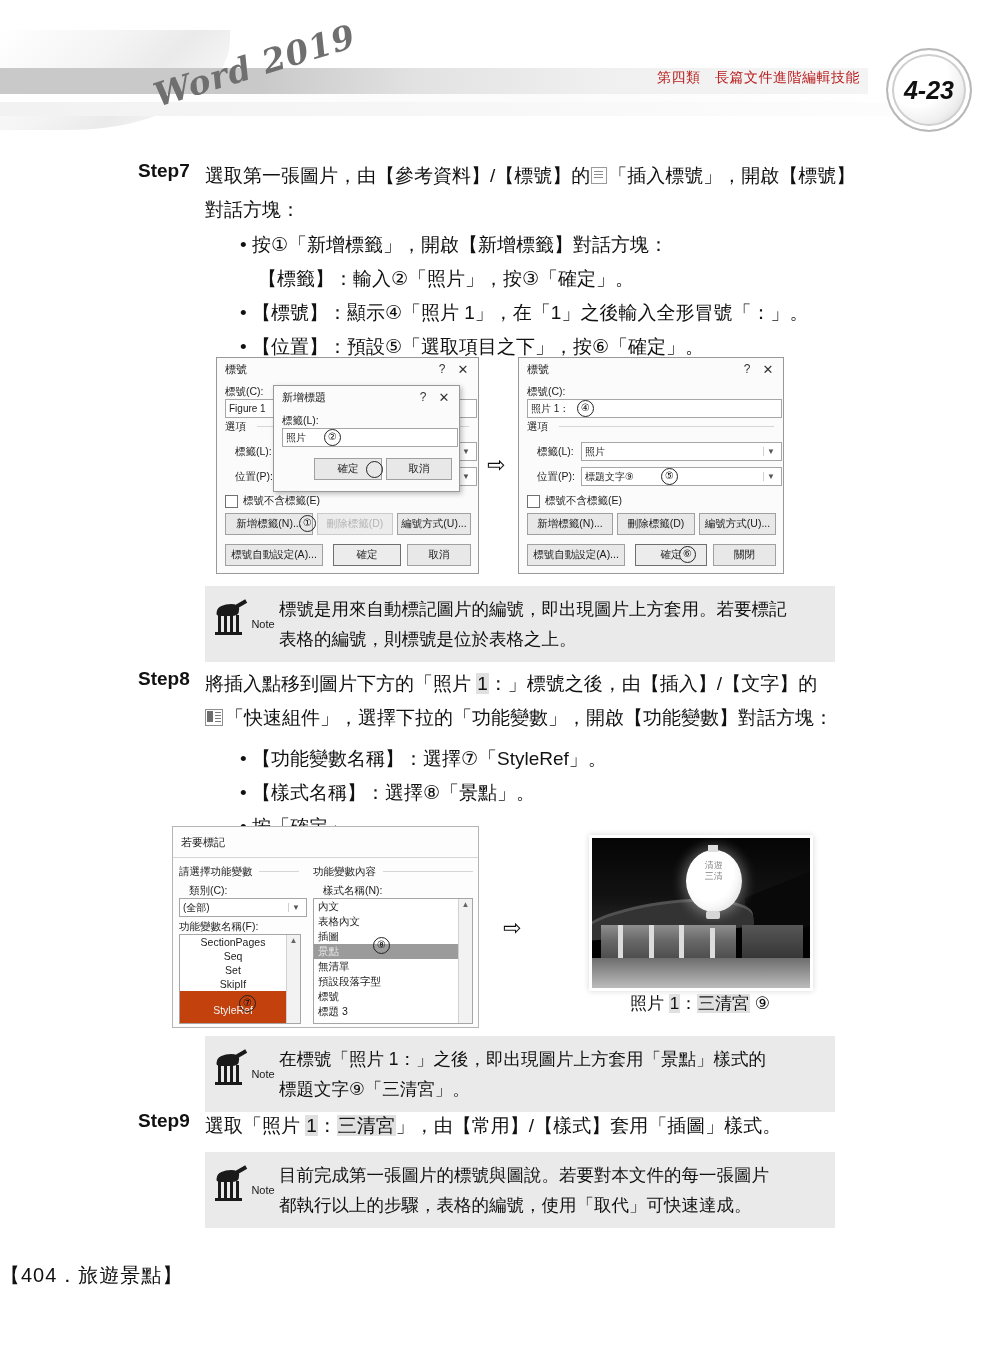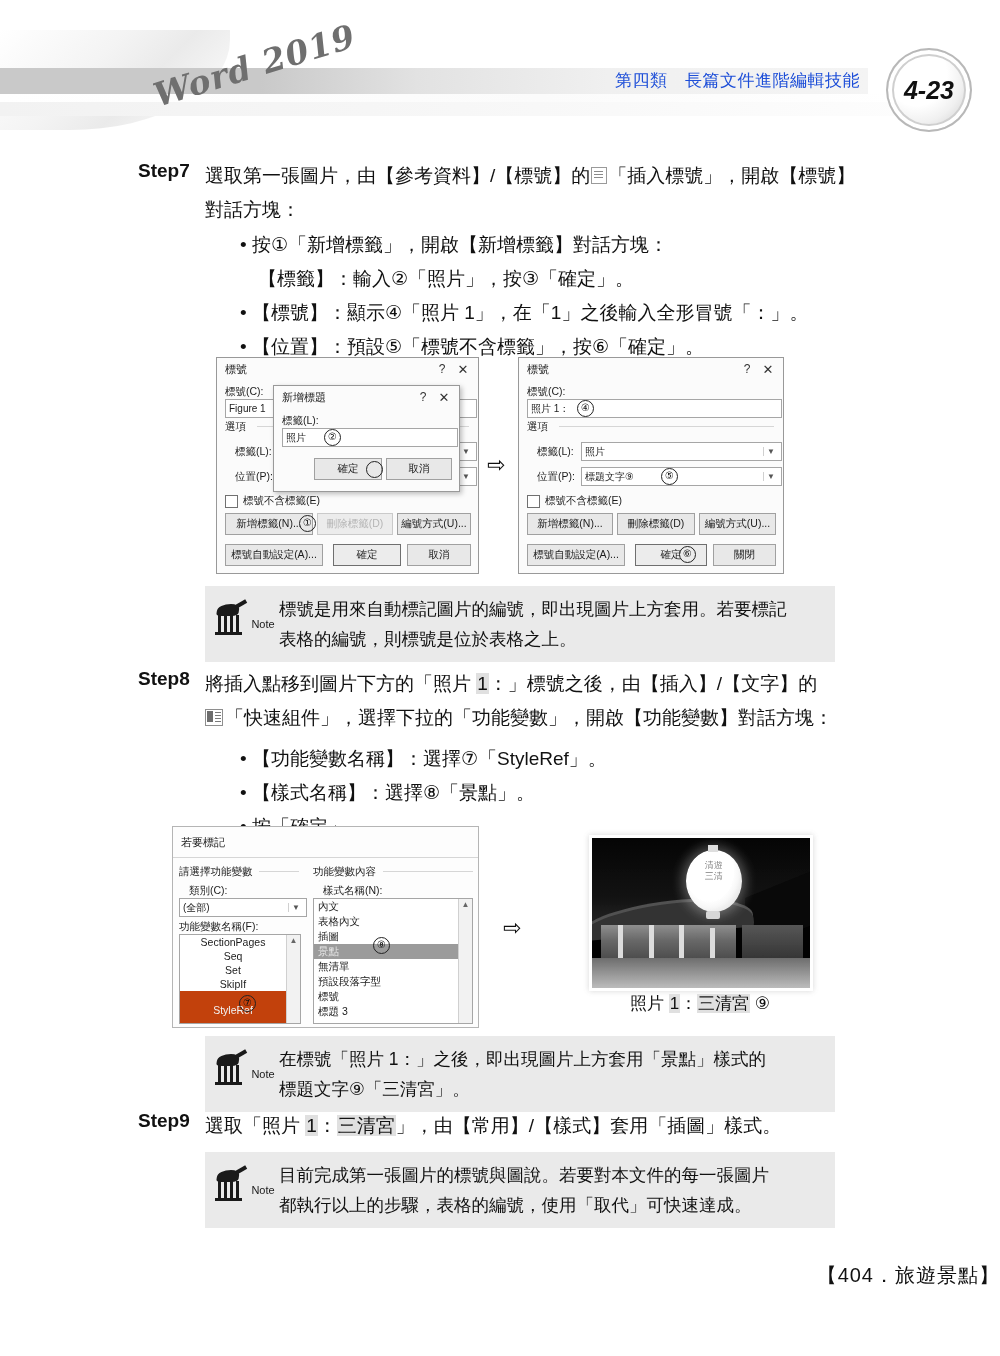--- a/index.html
+++ b/index.html
@@ -36,21 +36,21 @@
     position:absolute; left:150px; top:46px;
     font-family:"DejaVu Serif",serif;
     font-style:italic; font-weight:700;
     font-size:33px; color:#6f6f6f;
     transform:rotate(-17deg);
     letter-spacing:1px;
     white-space:nowrap;
   }
   .hdr-title {
     position:absolute; right:140px; top:69px;
-    font-size:17px; color:#1d4ed8; white-space:nowrap;
+    font-size:14px; color:#b91c1c; white-space:nowrap;
     letter-spacing:.5px;
   }
   .page-badge {
     position:absolute; right:28px; top:48px; width:86px; height:84px;
   }
   .page-badge .ring {
     position:absolute; inset:0;
     border-radius:50%;
     background:radial-gradient(ellipse at 35% 30%, #ffffff 40%, #f0f0f0 62%, #dcdcdc 78%, #ffffff 100%);
     border:2px solid #b8b8b8;
@@ -206,21 +206,21 @@
     position:absolute; left:0; right:0; bottom:0; height:20%;
     background:linear-gradient(to bottom,#6f6f6f,#b6b6b6);
   }
   .pillar{position:absolute;bottom:20%;width:5px;background:#d4d4d4;}
   .caption {
     position:absolute; text-align:center; width:100%;
     font-size:17px; color:#111;
   }
 
   .footer {
-    position:absolute; left:0; right:0; text-align:right;
+    position:absolute; left:0; right:0; text-align:left;
     font-size:20px; letter-spacing:1px; color:#111;
   }
 </style>
 </head>
 <body>
 
 <div class="header">
   <div class="hdr-curve"></div>
   <div class="hdr-band"></div>
   <div class="hdr-band2"></div>
@@ -238,21 +238,21 @@
   <div>
     <span>選取第一張圖片，由【參考資料】/【標號】的</span><span class="tiny-icon"></span><span>「插入標號」，開啟【標號】</span>
   </div>
   <div>對話方塊：</div>
 </div>
 
 <div style="position:absolute; left:240px; top:228px; width:640px;">
   <div class="bullet-line">• <span>按①「新增標籤」，開啟【新增標籤】對話方塊：</span></div>
   <div class="bullet-line" style="padding-left:18px;"><span>【標籤】：輸入②「照片」，按③「確定」。</span></div>
   <div class="bullet-line">• <span>【標號】：顯示④「照片 1」，在「1」之後輸入全形冒號「：」。</span></div>
-  <div class="bullet-line">• <span>【位置】：預設⑤「標號不含標籤」，按⑥「確定」。</span></div>
+  <div class="bullet-line">• <span>【位置】：預設⑤「選取項目之下」，按⑥「確定」。</span></div>
 </div>
 
 <div class="dlg" style="left:216px; top:357px; width:261px; height:215px;">
   <div class="dlg-title">
     <span class="t">標號</span>
     <span class="q">?</span>
     <span class="x">✕</span>
   </div>
 
   <div class="lbl" style="position:absolute; left:8px; top:27px;">標號(C):</div>

